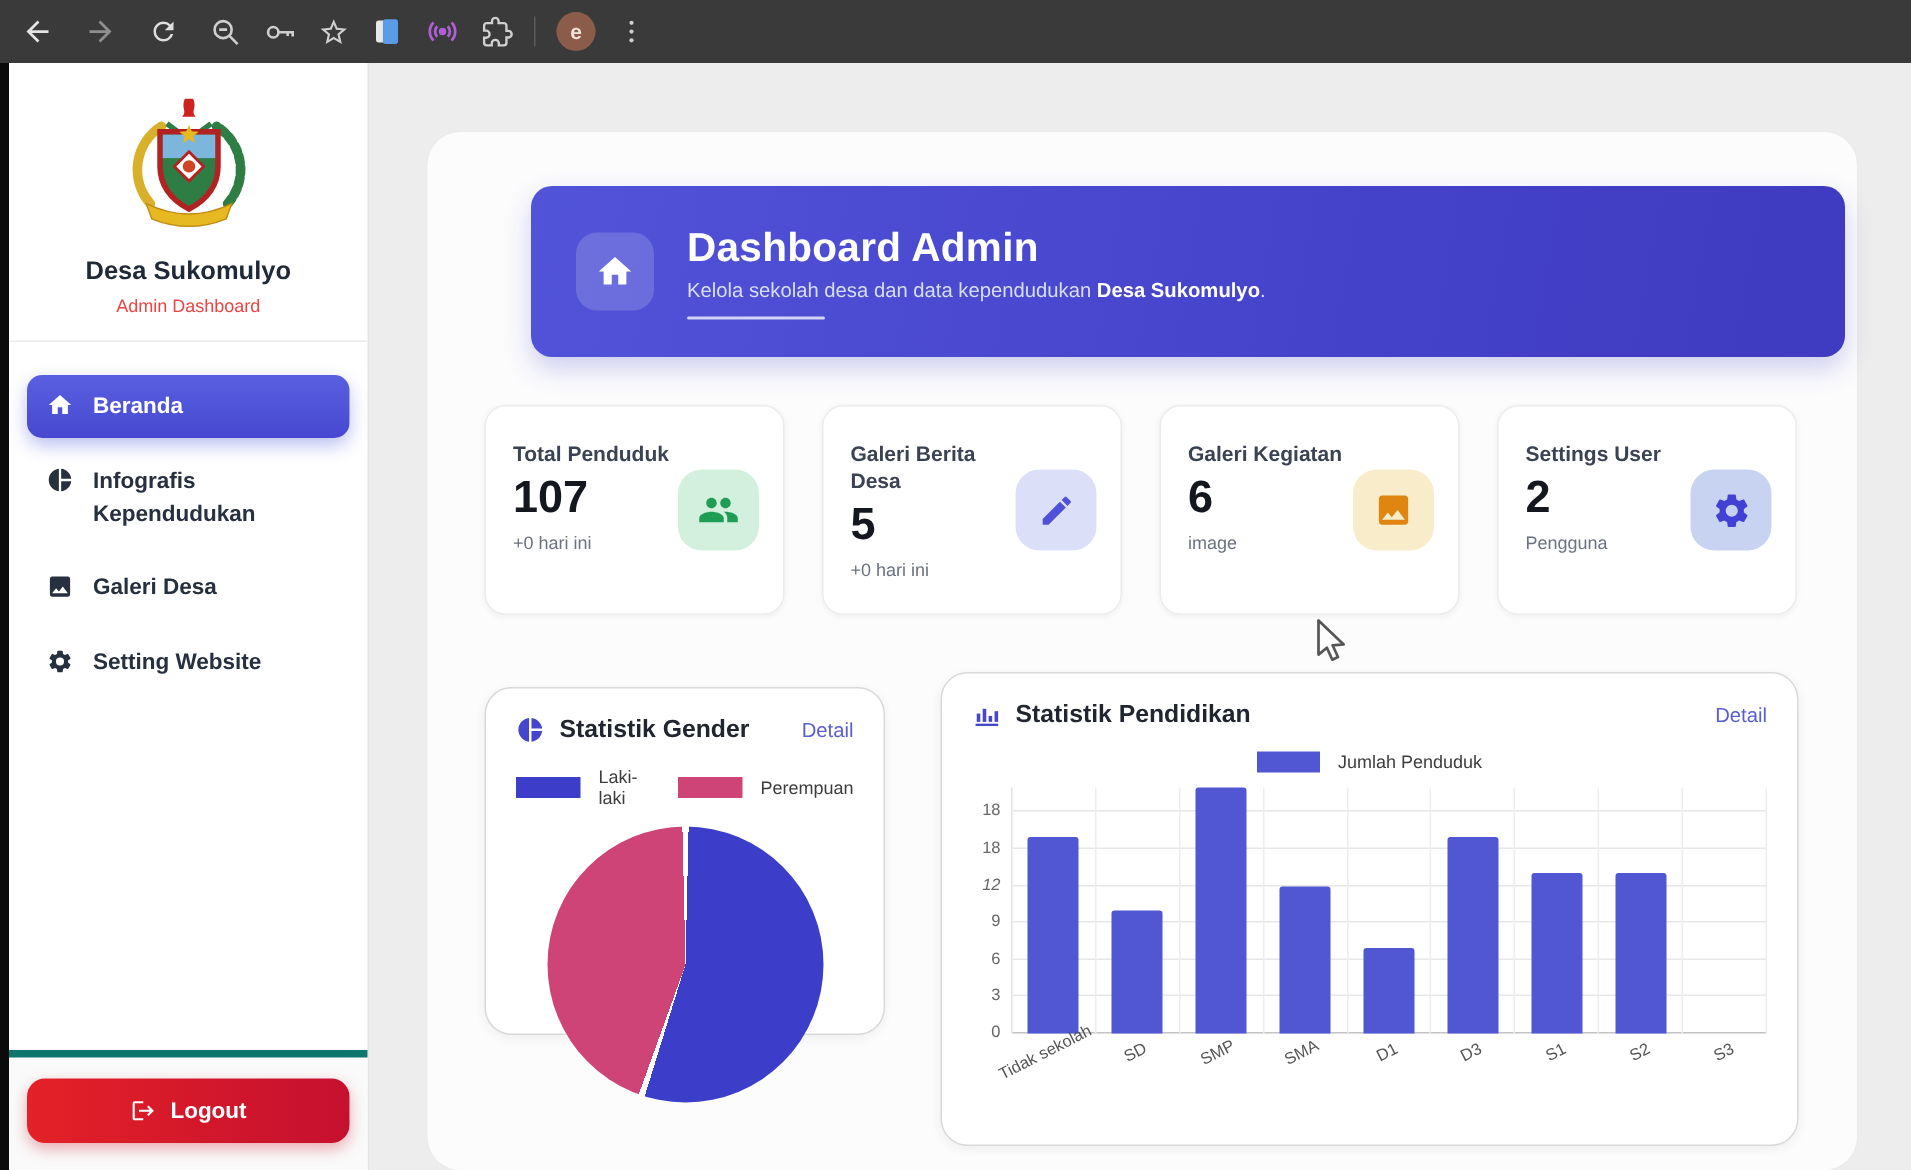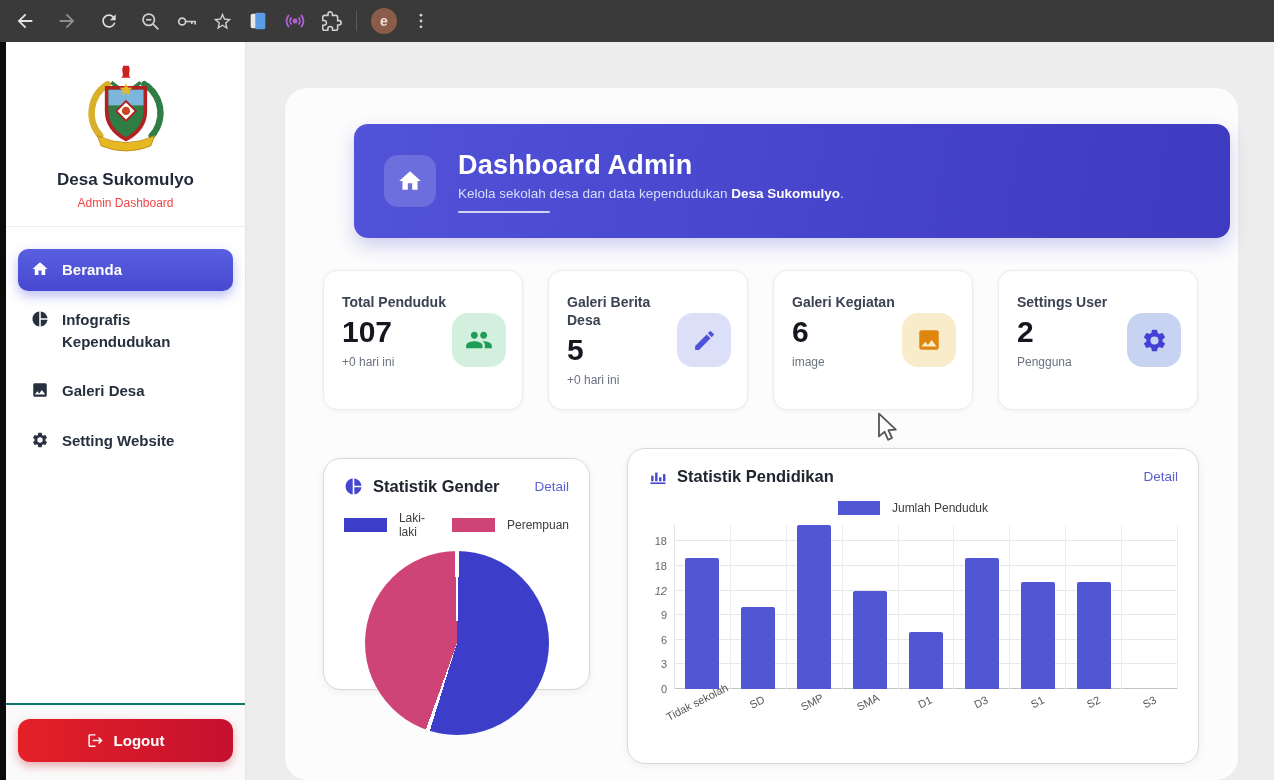--- a/index.html
+++ b/index.html
@@ -20,21 +20,21 @@
 
   
   .sidebar { position:absolute; left:6px; top:42px; width:239px; height:738px; background:#ffffff; display:flex; flex-direction:column; z-index:20; box-shadow:1px 0 0 #e5e5e5; }
   .side-logo-block { padding:20px 14px 16px; text-align:center; border-bottom:1px solid #ececec; }
   .side-title { font-size:17px; font-weight:800; color:#1f2937; margin-top:8px; }
   .side-subtitle { font-size:12px; color:#ef4444; margin-top:6px; }
   .side-nav { flex:1; padding:22px 12px 10px; display:flex; flex-direction:column; gap:8px; }
   .nav-item { display:flex; align-items:flex-start; gap:13px; padding:10px 13px; border-radius:10px; color:#27303f; font-weight:700; font-size:15px; line-height:1.45; cursor:pointer; }
   .nav-item svg { flex:0 0 auto; margin-top:1px; }
   .nav-item.active { background:linear-gradient(180deg,#5a5fe0,#4649d0); color:#fff; box-shadow:0 5px 12px rgba(80,86,220,.38); }
-  .side-footer { border-top:2px solid #0f766e; padding:14px 12px 18px; background:#fafafa; }
+  .side-footer { border-top:5px solid #0f766e; padding:14px 12px 18px; background:#fafafa; }
   .logout-btn { width:100%; display:flex; align-items:center; justify-content:center; gap:10px; background:linear-gradient(90deg,#e42127,#c5102f); color:#fff; border:none; border-radius:12px; padding:13px 0; font-family:inherit; font-size:15px; font-weight:800; cursor:pointer; box-shadow:0 4px 10px rgba(200,20,40,.35); }
 
   
   .panel { position:absolute; left:285px; top:88px; width:953px; height:692px; background:#fcfcfd; border-radius:22px; box-shadow:0 0 0 1px #ebebeb; z-index:10; }
 
   .hero { position:absolute; left:38px; top:36px; width:876px; height:114px; border-radius:14px;
           background:linear-gradient(100deg,#5153d8 0%,#4543ca 60%,#3f3bc0 100%);
           display:flex; align-items:center; gap:22px; padding:0 30px; box-shadow:0 8px 18px rgba(70,70,200,.25);margin-left:31px; }
   .hero-icon { width:52px; height:52px; border-radius:14px; background:rgba(255,255,255,.17); display:grid; place-items:center; }
   .hero-title { color:#fff; font-size:27px; font-weight:800; letter-spacing:.2px; }

